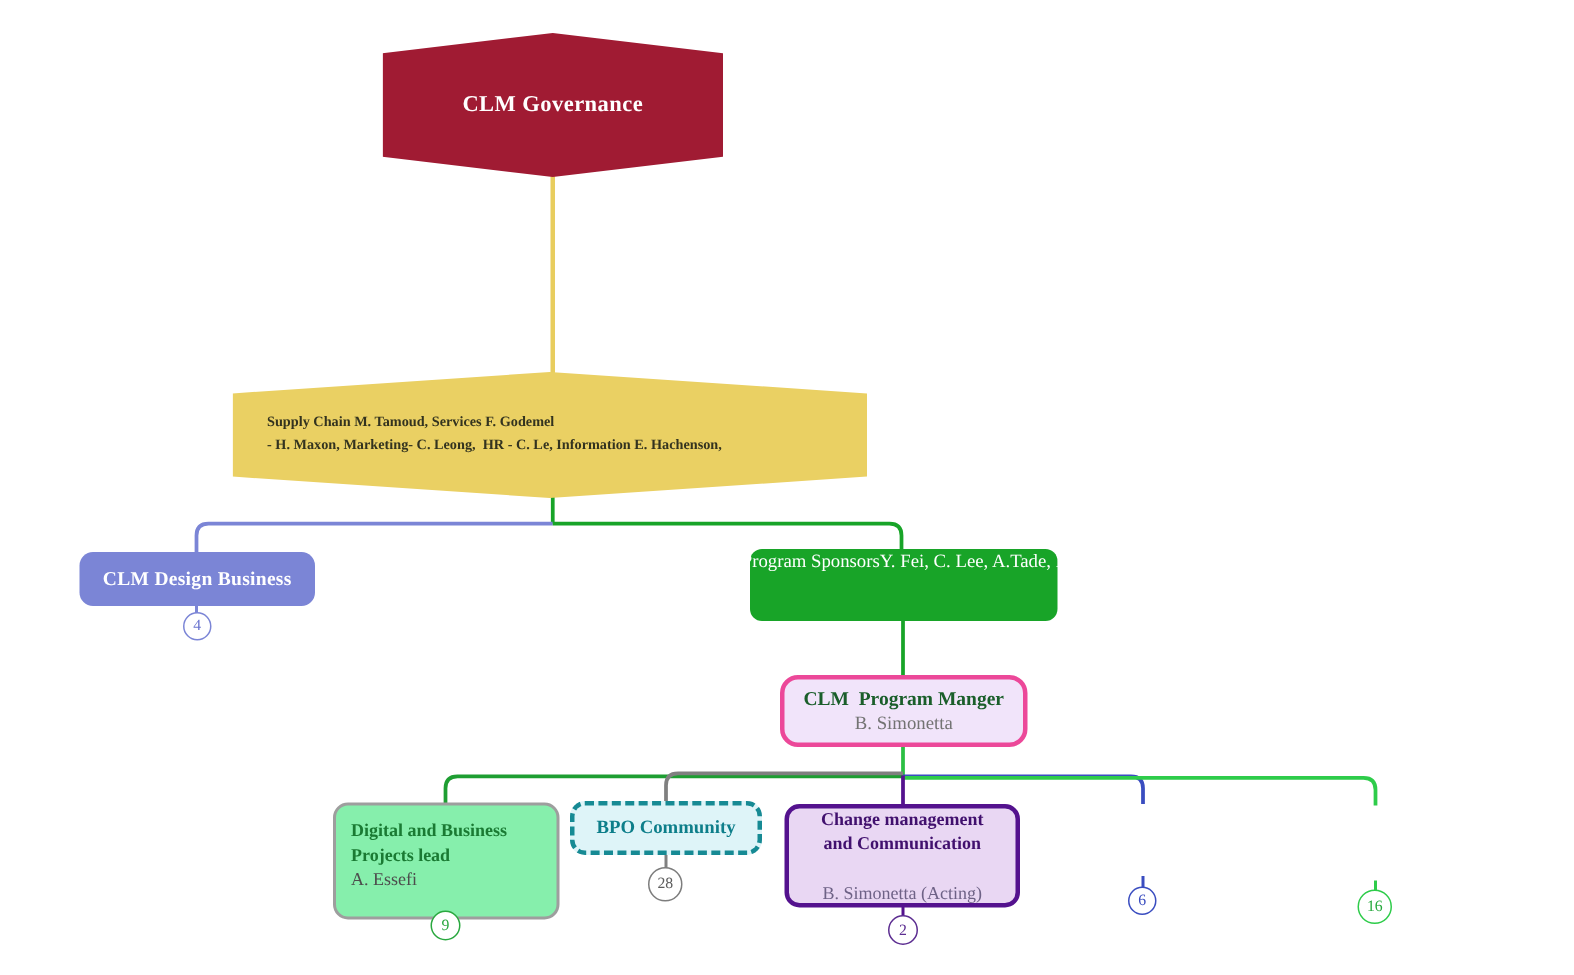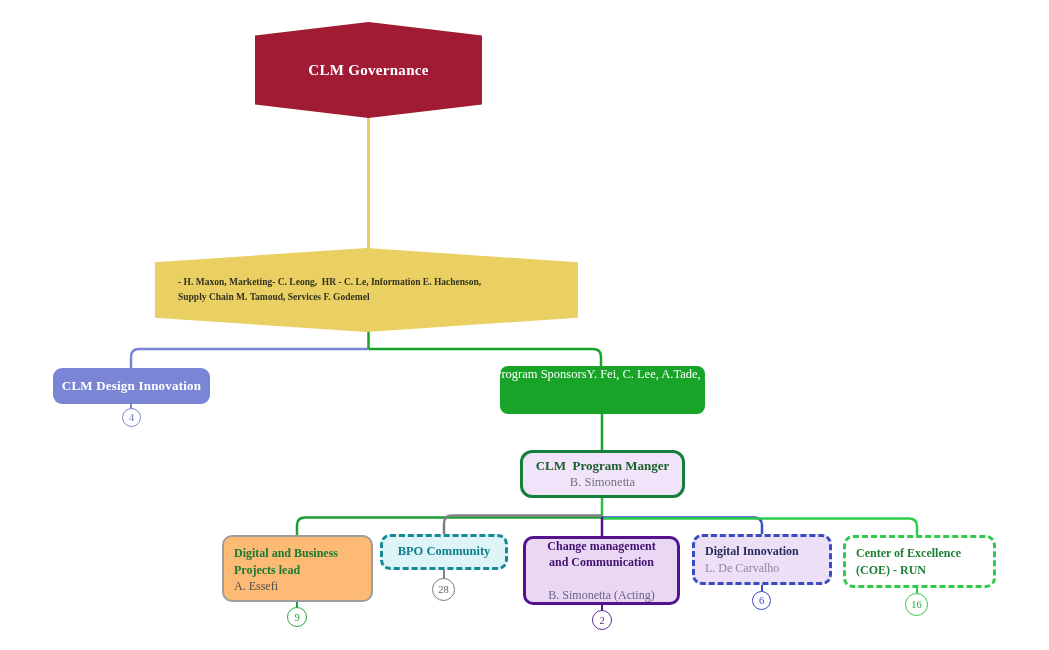--- a/index.html
+++ b/index.html
@@ -34,30 +34,30 @@
     color:#ffffff; font-size:13px; font-weight:600; letter-spacing:.2px;
   }
   .box-sponsors {
     left:500px; top:366px; width:205px; height:48px; background:#18a428; border-radius:8px;
     display:flex; justify-content:center; padding-left:12px;
     color:#ffffff; font-size:12.5px; font-weight:500; line-height:1.4;
   }
   .box-sponsors div { white-space:pre; }
   .box-manager {
     left:520px; top:450px; width:165px; height:48px; background:#f1e4fa;
-    border:3px solid #15803d; border-radius:12px;
+    border:3px solid #ec4899; border-radius:12px;
     display:flex; flex-direction:column; align-items:center; justify-content:center;
     text-align:center; line-height:1.35;
   }
   .manager-title { font-size:13px; font-weight:700; color:#1a5e2a; white-space:pre; }
   .manager-name  { font-size:12.5px; color:#737373; }
 
   .child { position:absolute; box-sizing:border-box; border-radius:10px; font-size:12px; line-height:1.38; }
   .child-title { font-weight:700; }
-  .child-1 { left:222px; top:535px; width:151px; height:67px; background:#fdba74; border:2.5px solid #9e9e9e; padding:8px 6px 0 10px; }
+  .child-1 { left:222px; top:535px; width:151px; height:78px; background:#86efac; border:2.5px solid #9e9e9e; padding:8px 6px 0 10px; }
   .child-1 .child-title { color:#1a7a33; }
   .child-1 .child-name  { color:#4d4d4d; }
   .child-2 { left:380px; top:534px; width:128px; height:36px; background:#def4f8; border:3px dashed #168a94;
              display:flex; align-items:center; justify-content:center; }
   .child-2 .child-title { color:#0d7e8a; font-size:12.5px; }
   .child-3 { left:523px; top:536px; width:157px; height:69px; background:#e9d7f3; border:3px solid #54128e;
              display:flex; flex-direction:column; align-items:center; justify-content:center; text-align:center; padding:0 12px;gap:16px; }
   .child-3 .child-title { color:#41106e; }
   .child-3 .child-name  { color:#6e6286; }
   .child-4 { left:692px; top:534px; width:140px; height:51px; background:#ecdff6; border:3px dashed #3a4dc0; padding:6px 4px 0 10px; }
@@ -114,27 +114,27 @@
     <path d="M762 584 L762 592 " stroke="#3a4dc0" stroke-width="2" fill="none"></path>
     <path d="M917 587 L917 594" stroke="#2ecc4a" stroke-width="2" fill="none"></path>
   </svg>
 
   <div class="hex-governance">
     <span>CLM Governance</span>
   </div>
 
   <div class="hex-excom">
     <div class="excom-text">
+      <div>Supply Chain M. Tamoud, Services F. Godemel</div>
       <div>- H. Maxon, Marketing- C. Leong,  HR - C. Le, Information E. Hachenson,</div>
-      <div>Supply Chain M. Tamoud, Services F. Godemel</div>
     </div>
   </div>
 
   <div class="box box-da">
-    <span>CLM Design Innovation</span>
+    <span>CLM Design Business</span>
   </div>
   <div class="badge badge-4">4</div>
 
   <div class="box box-sponsors">
     <div>CLM Program Sponsors</div>
     <div>Y. Fei, C. Lee, A.Tade, N.Conran</div>
   </div>
 
   <div class="box box-manager">
     <div class="manager-title">CLM  Program Manger</div>
@@ -151,24 +151,17 @@
     <div class="child-title">BPO Community</div>
   </div>
   <div class="badge badge-28">28</div>
 
   <div class="child child-3">
     <div class="child-title">Change management and Communication</div>
     <div class="child-name">B. Simonetta (Acting)</div>
   </div>
   <div class="badge badge-2">2</div>
 
-  <div class="child child-4">
-    <div class="child-title">Digital Innovation</div>
-    <div class="child-name">L. De Carvalho</div>
-  </div>
   <div class="badge badge-6">6</div>
 
-  <div class="child child-5">
-    <div class="child-title">Center of Excellence (COE) - RUN</div>
-  </div>
   <div class="badge badge-16">16</div>
 
 </div>
 
 </body></html>

